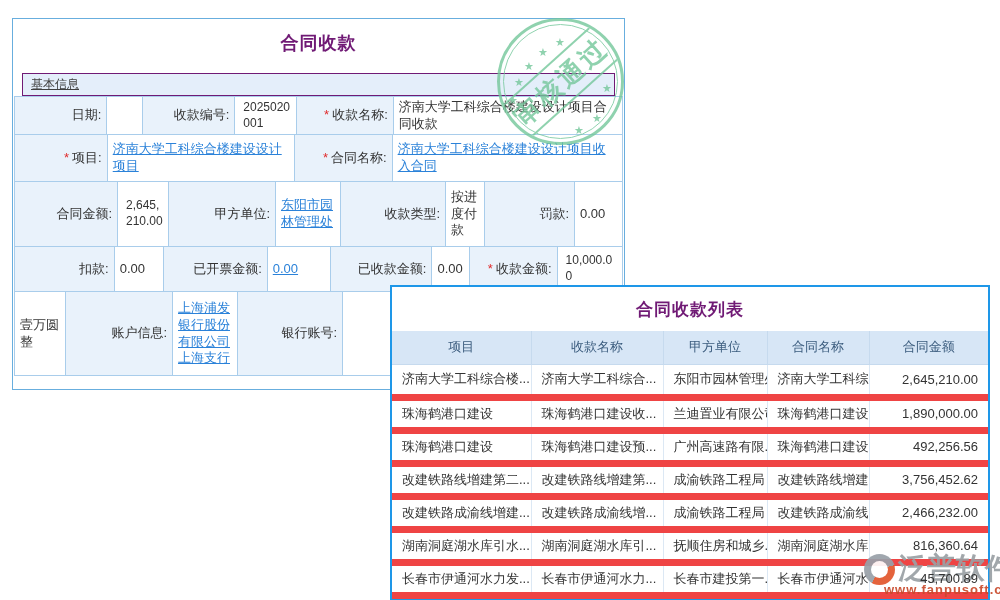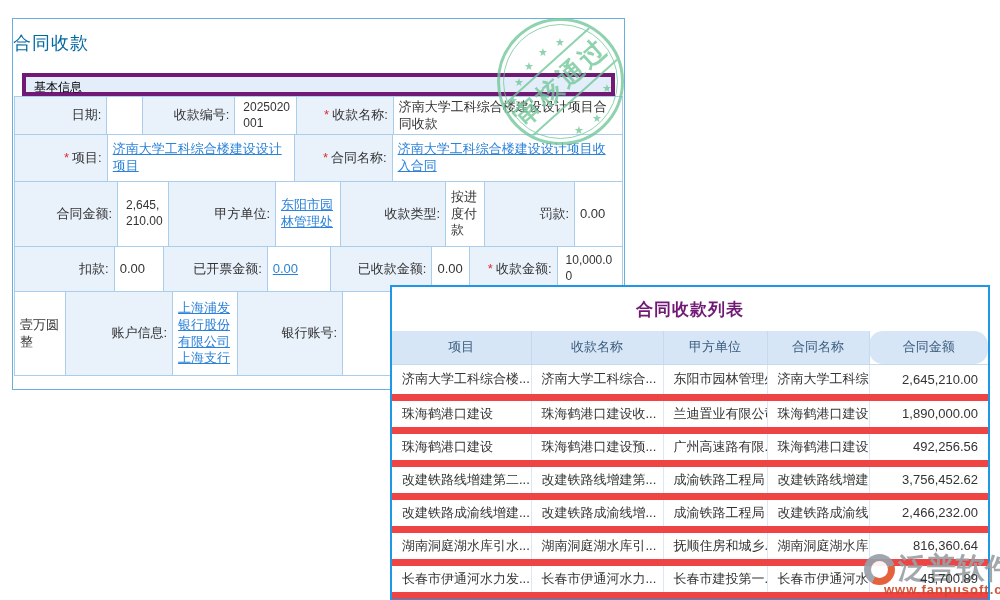--- a/index.html
+++ b/index.html
@@ -3,25 +3,25 @@
 <meta charset="utf-8">
 <style>
   * { box-sizing: border-box; margin: 0; padding: 0; }
   html,body { width:1000px; height:600px; }
   body { font-family:"Liberation Sans","DejaVu Sans",sans-serif; background:#fff; }
   .canvas { position:relative; width:1000px; height:600px; background:#fff; overflow:hidden; }
 
   
   .form-panel { position:absolute; left:12px; top:18px; width:613px; height:372px;
     background:#fff; border:1px solid #68aede; }
-  .form-title { position:absolute; top:12px; left:0; right:0; 
-    font-size:18px; font-weight:normal; color:#0369a1; letter-spacing:1px; }
+  .form-title { position:absolute; top:12px; left:0; right:0; text-align:center;
+    font-size:18px; font-weight:bold; color:#701a75; letter-spacing:1px; }
   .section-bar { position:absolute; top:54px; left:9px; right:9px; height:23px;
-    background:#e4eefa; border:4px solid #701a75; font-size:12px; color:#000000;
-    line-height:21px; padding-left:8px; }
+    background:#e4eefa; border:1px solid #701a75; font-size:12px; color:#404040;
+    line-height:21px; padding-left:8px;text-decoration:underline; }
   .fgrid { position:absolute; top:77px; left:1px; right:1px;
     border-top:1px solid #a9cdeb; border-left:1px solid #a9cdeb; }
   .frow { display:flex; width:100%; }
   .cell { display:flex; align-items:center; padding:4px 5px; font-size:13px; color:#333;
     border-right:1px solid #a9cdeb; border-bottom:1px solid #a9cdeb;
     overflow:hidden; line-height:1.3; word-break:break-all; }
   .lbl { justify-content:flex-end; text-align:right; background:#e9f2fb; }
   .val { background:#fff; text-align:left; }
   .lnk { color:#2b82d9; text-decoration:underline; cursor:pointer; }
   .req { color:#e02b2b; margin-right:3px; }
@@ -47,21 +47,21 @@
     background:#fff; border:2px solid #1e97e8; }
   .list-title { height:44px; line-height:46px; text-align:center; font-size:17px;
     font-weight:bold; color:#701a75; letter-spacing:1px; }
   table.lt { width:100%; border-collapse:collapse; table-layout:fixed; font-size:13px; }
   table.lt thead td { height:33px; background:#d7e6f6; color:#3b5c7e; text-align:center;
     border-right:1px solid #c6daee; border-bottom:1px solid #c6daee;
     white-space:nowrap; overflow:hidden; }
   table.lt tbody td { height:33px; padding:0 10px; color:#333;
     border-right:1px solid #dce8f4; border-bottom:7px solid #ef4444;
     white-space:nowrap; overflow:hidden; }
-  table.lt td:last-child { border-right:none;border-radius:14px; }
+  table.lt td:last-child { border-right:none; }
   .blue { color:#2b82d9; cursor:pointer; }
   .amt { text-align:right; }
   .above { position:relative; z-index:6; }
 
   
   .watermark { position:absolute; left:864px; top:549px; z-index:5; opacity:0.92; }
   .wm-row { display:flex; align-items:center; }
   .wm-logo { width:31px; height:31px; border-radius:50%; position:relative; margin-right:3px;
     background:conic-gradient(from 210deg, #98a0a8 0 62%, #e2562c 62% 100%); }
   .wm-logo::after { content:""; position:absolute; inset:7px; background:#fff; border-radius:50%; }

